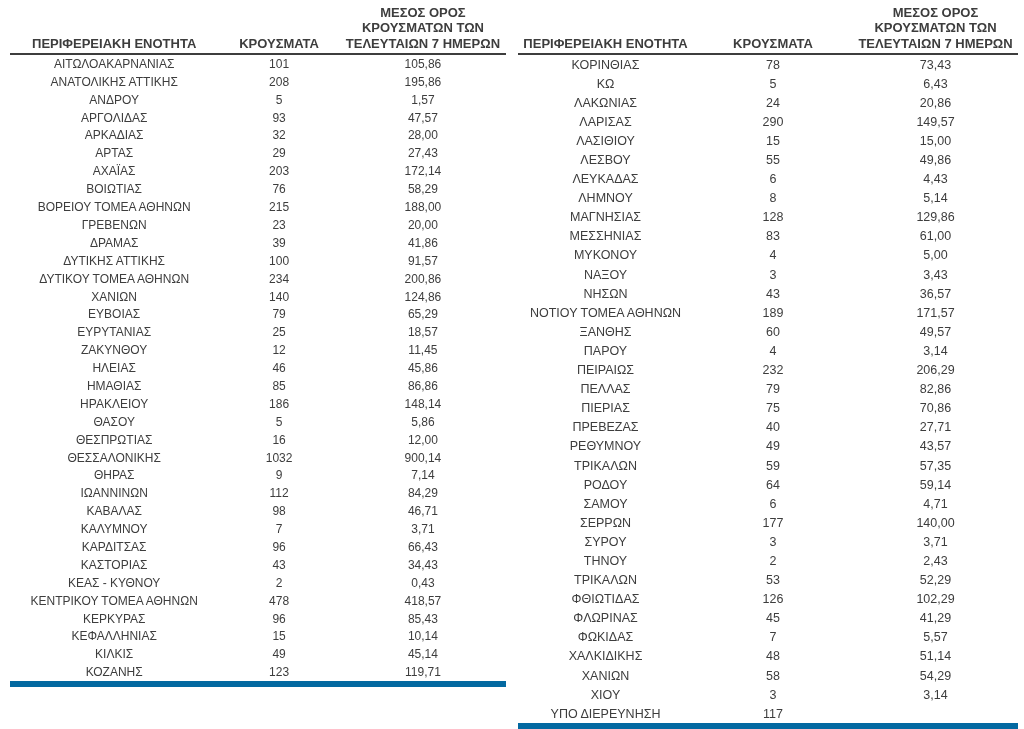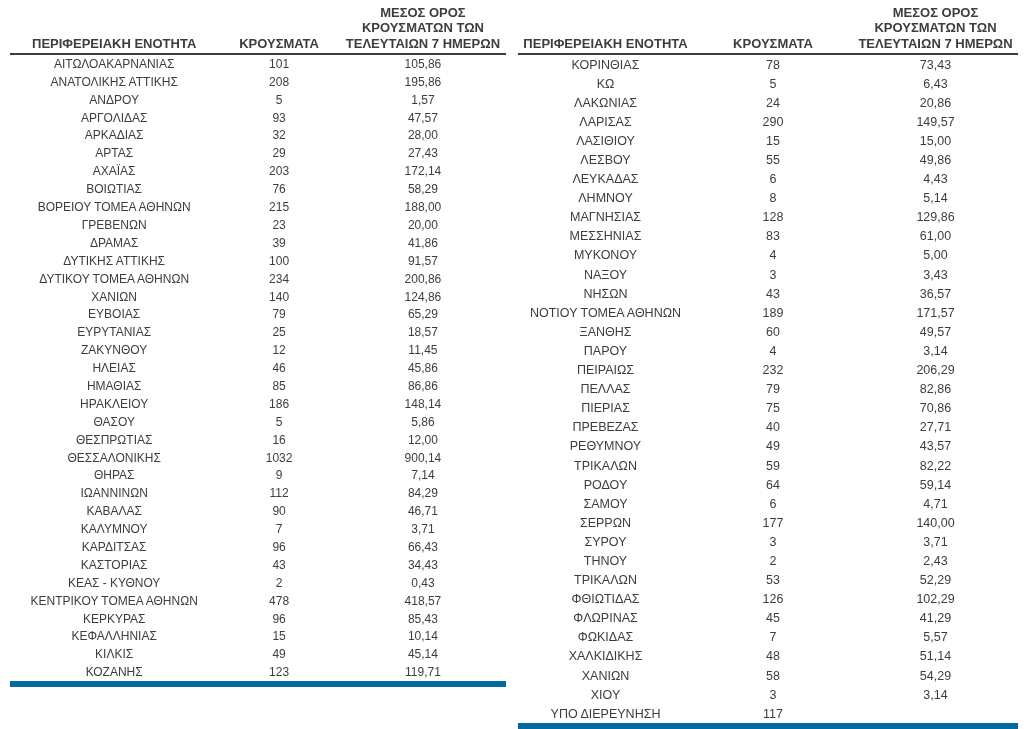--- a/index.html
+++ b/index.html
@@ -214,21 +214,21 @@
             <td>9</td>
             <td>7,14</td>
           </tr>
           <tr>
             <td>ΙΩΑΝΝΙΝΩΝ</td>
             <td>112</td>
             <td>84,29</td>
           </tr>
           <tr>
             <td>ΚΑΒΑΛΑΣ</td>
-            <td>90</td>
+            <td>98</td>
             <td>46,71</td>
           </tr>
           <tr>
             <td>ΚΑΛΥΜΝΟΥ</td>
             <td>7</td>
             <td>3,71</td>
           </tr>
           <tr>
             <td>ΚΑΡΔΙΤΣΑΣ</td>
             <td>96</td>
@@ -391,21 +391,21 @@
             <td>27,71</td>
           </tr>
           <tr>
             <td>ΡΕΘΥΜΝΟΥ</td>
             <td>49</td>
             <td>43,57</td>
           </tr>
           <tr>
             <td>ΤΡΙΚΑΛΩΝ</td>
             <td>59</td>
-            <td>82,22</td>
+            <td>57,35</td>
           </tr>
           <tr>
             <td>ΡΟΔΟΥ</td>
             <td>64</td>
             <td>59,14</td>
           </tr>
           <tr>
             <td>ΣΑΜΟΥ</td>
             <td>6</td>
             <td>4,71</td>

